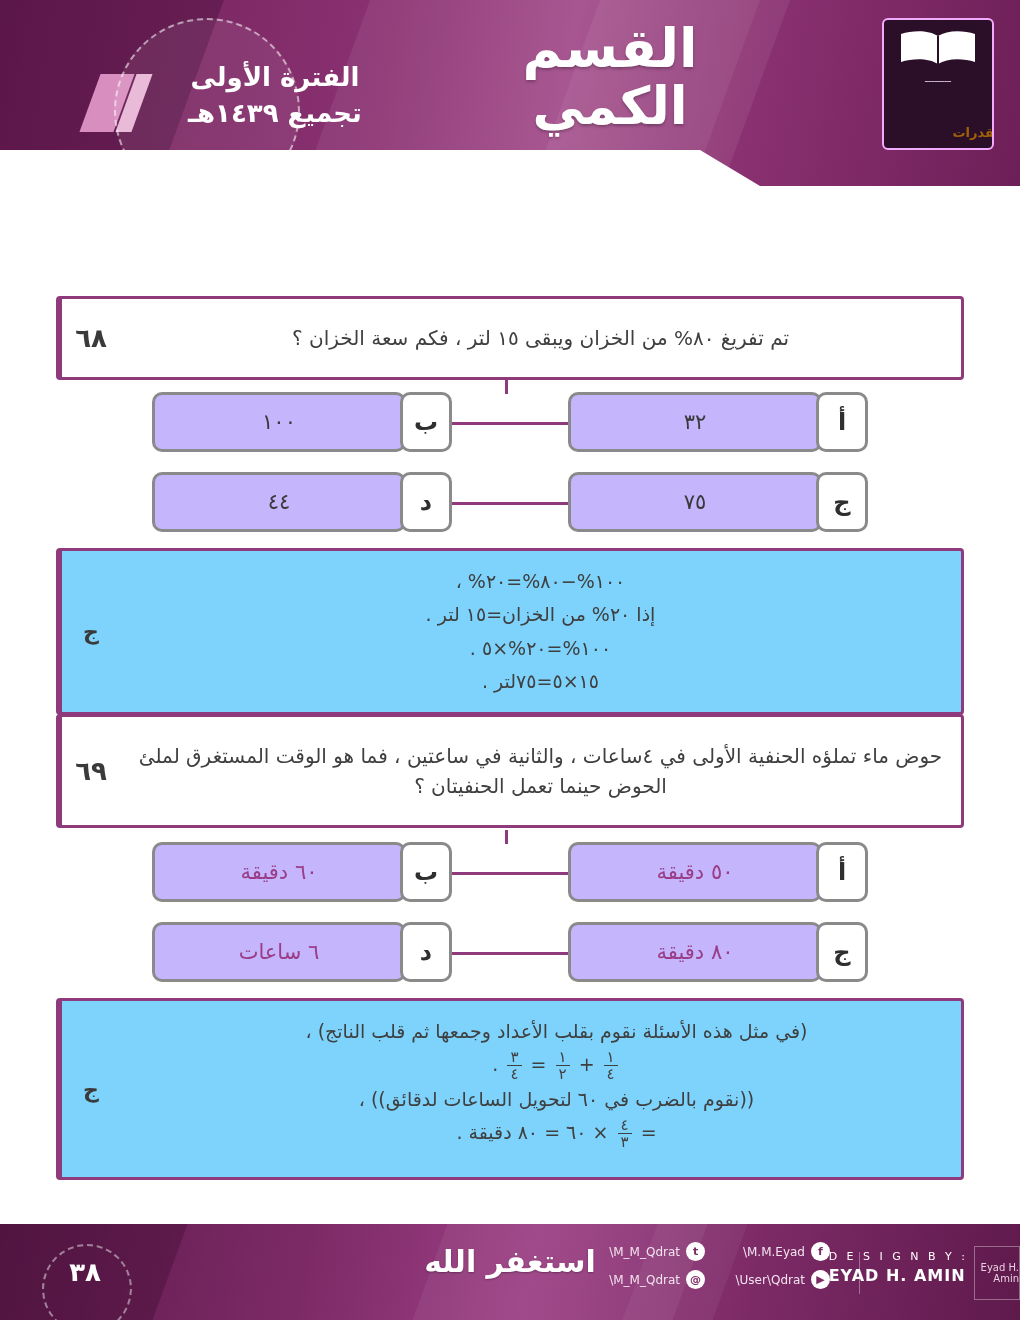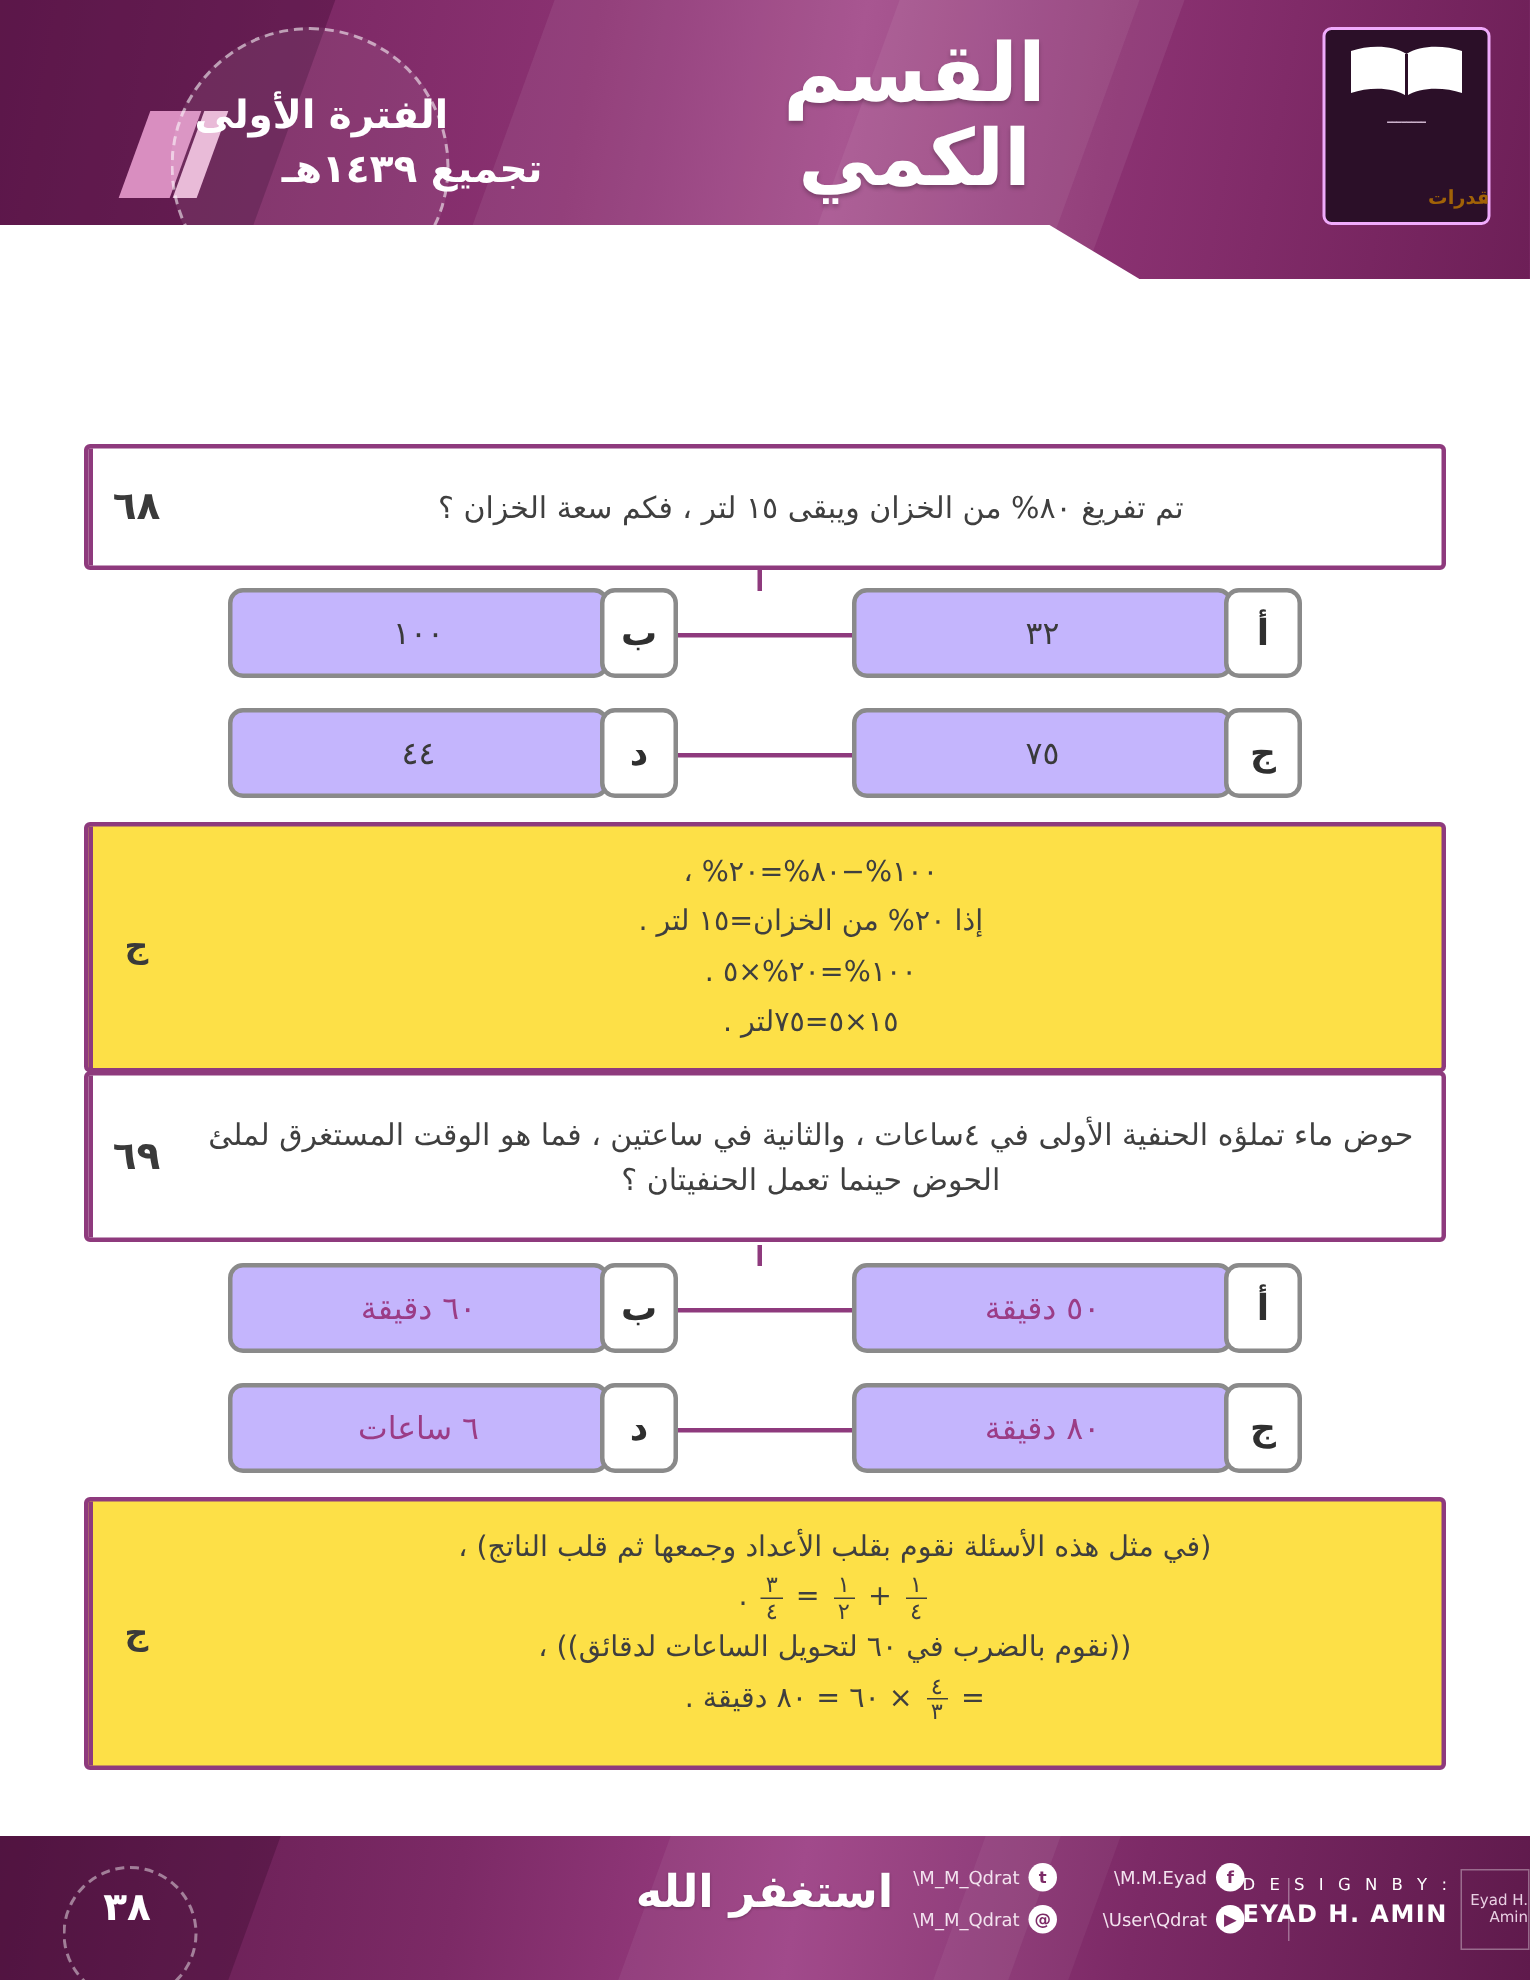--- a/index.html
+++ b/index.html
@@ -55,21 +55,21 @@
     text-align:center;
   }
   .hdr-circle .c-ring{
     position:absolute;top:-44px;right:120px;width:182px;height:182px;
     border:2px dashed rgba(255,255,255,0.55);
     border-radius:50%;
     background:rgba(255,255,255,0.07);
   }
   .hdr-sub1{
     position:absolute;top:0px;right:0;width:290px;
-    color:#ffffff;font-size:26px;font-weight:bold;text-align:left;
+    color:#ffffff;font-size:26px;font-weight:bold;text-align:center;
   }
   .hdr-sub2{
     position:absolute;top:36px;right:0;width:290px;
     color:#ffffff;font-size:26px;font-weight:bold;text-align:center;
   }
   .hdr-pink1{
     position:absolute;top:74px;left:90px;width:34px;height:58px;
     background:#d98ec0;transform:skewX(-20deg);
   }
   .hdr-pink2{
@@ -152,21 +152,21 @@
     font-size:21px;color:#3a3a3a;
     background:#c4b5fd;
     position:relative;z-index:2;
   }
   .opt-body.answer{color:#9b3c86;font-weight:normal;}
 
   
   .expl{
     margin-top:12px;
     display:flex;flex-direction:row;
-    border:3px solid #8e3a7d;border-radius:4px;background:#fde047;
+    border:3px solid #8e3a7d;border-radius:4px;background:#7dd3fc;
   }
   .expl-num{
     width:58px;min-width:58px;
     border-left:3px solid #8e3a7d;
     display:flex;align-items:center;justify-content:center;
     font-size:22px;color:#3a3a3a;font-weight:bold;
   }
   .expl-body{
     flex:1;padding:14px 16px;
     text-align:center;

